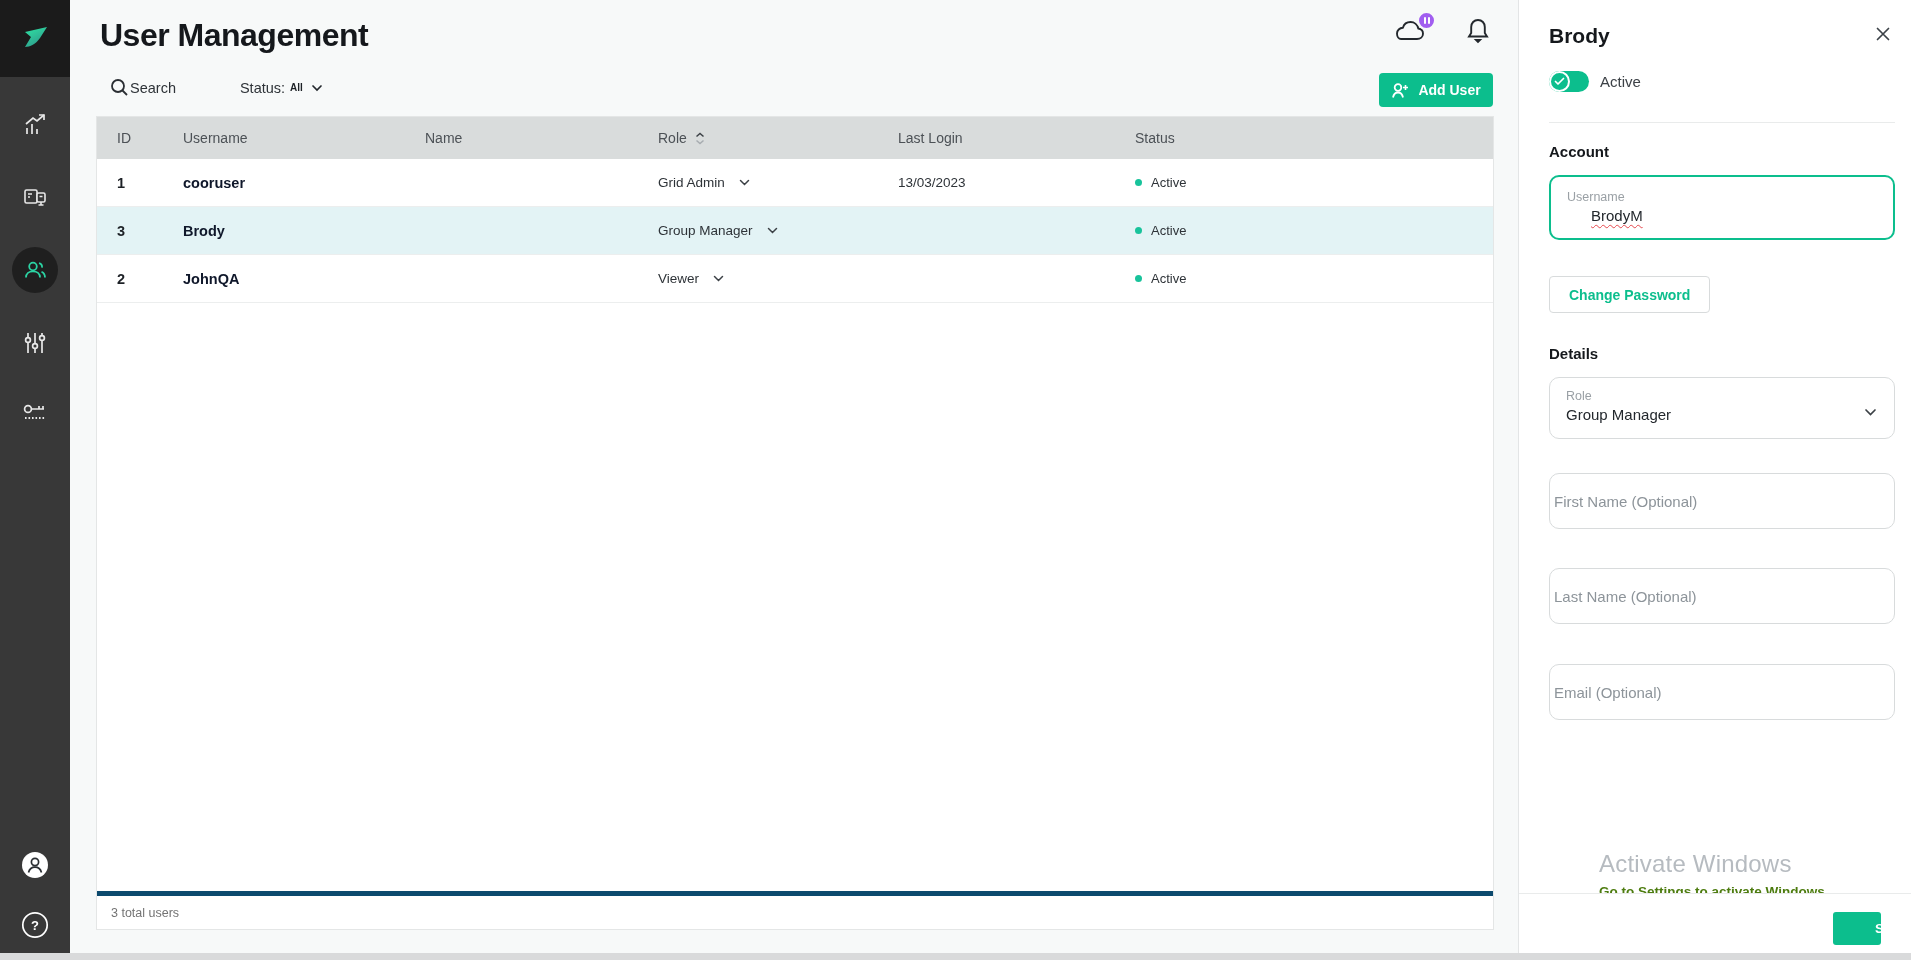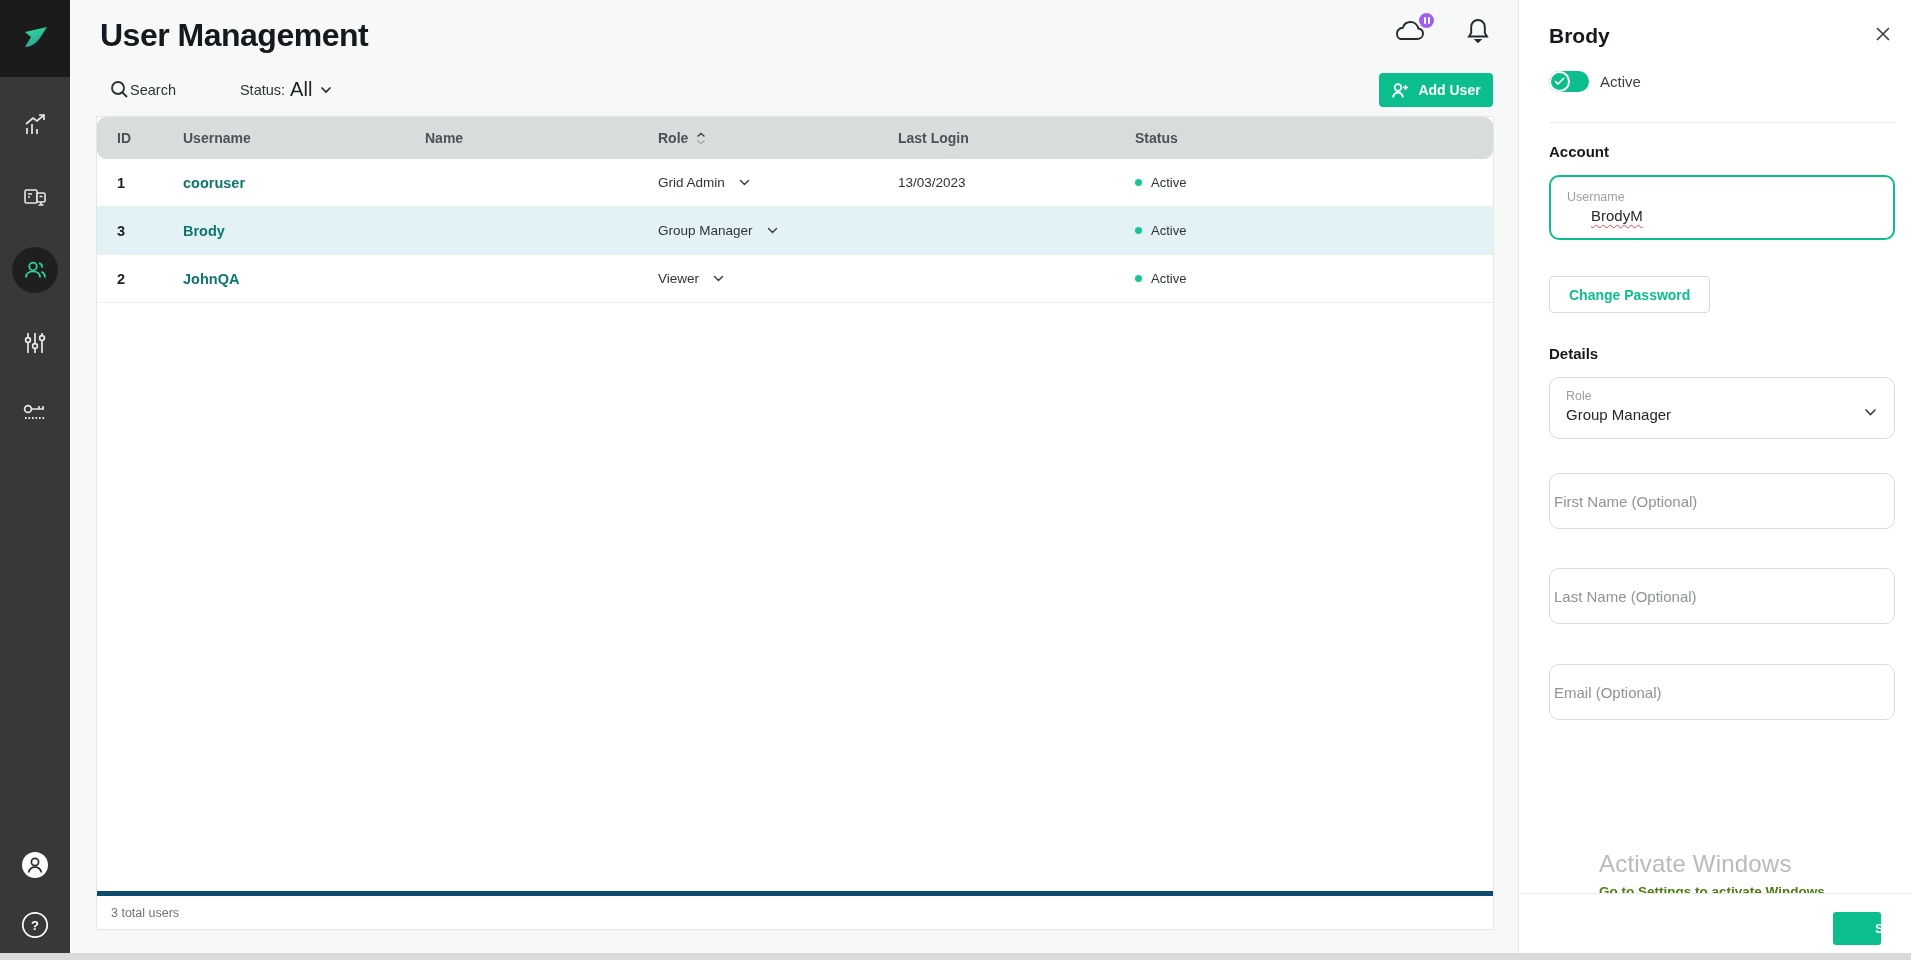--- a/index.html
+++ b/index.html
@@ -56,21 +56,21 @@
     background:#a15ef0; border:2px solid #f7f9f9;
     display:flex; align-items:center; justify-content:center; gap:2px;
   }
   .cloud-badge i { display:block; width:2px; height:7px; background:#fff; border-radius:1px; }
 
   .toolbar { position:absolute; left:40px; top:78px; display:flex; align-items:center; }
   .search-group { display:flex; align-items:center; gap:1px; cursor:text; color:#2a2e33; }
   .search-group span { font-size:14.5px; color:#2e3338; }
   .status-filter { display:flex; align-items:center; gap:5px; margin-left:64px; cursor:pointer; }
   .status-filter .lbl { font-size:14.5px; color:#2e3338; }
-  .status-filter .val { font-size:20px; font-weight:400; color:#1d2126;text-align:right; }
+  .status-filter .val { font-size:10px; font-weight:700; color:#1d2126;text-align:right; }
   .status-filter svg { margin-left:3px; color:#23282d; }
 
   .add-user-btn {
     position:absolute; left:1309px; top:73px; width:114px; height:34px;
     background:#0cbe8d; border:none; border-radius:4px; cursor:pointer;
     display:flex; align-items:center; justify-content:center; gap:8px;
     color:#fff; font-size:14px; font-weight:700; font-family:inherit;
   }
 
   
@@ -79,32 +79,32 @@
     background:#fff; border:1px solid #e4e6e6;
     display:flex; flex-direction:column;
   }
   .t-row {
     display:grid;
     grid-template-columns:66px 242px 233px 240px 237px 1fr;
     align-items:center; padding-left:20px;
   }
   .t-head {
     background:#d9dcdc; height:42px; flex:none;
-    font-size:14px; color:#4c5156; font-weight:700;border-radius:9px;
+    font-size:14px; color:#4c5156; font-weight:400;
   }
   .t-head .role-h { display:flex; align-items:center; gap:8px; cursor:pointer; }
   .sort-stack { display:flex; flex-direction:column; gap:1px; line-height:0; }
   .sort-stack .up { color:#3c4146; }
   .sort-stack .down { color:#a7acb0; }
   .t-body-row {
     height:48px; flex:none; border-bottom:1px solid #eceeee; background:#fff; cursor:pointer;
   }
   .t-body-row.selected { background:#e3f3f5; }
   .cell-id { font-size:14.5px; font-weight:700; color:#1d2126; }
-  .cell-user { font-size:14.5px; font-weight:700; color:#0f766e; }
+  .cell-user { font-size:14.5px; font-weight:700; color:#0f172a; }
   .cell-name { font-size:13.5px; color:#2e3338; }
   .role-cell { display:flex; align-items:center; gap:14px; font-size:13.5px; color:#2e3338; cursor:pointer; }
   .role-cell svg { color:#3c4146; }
   .cell-login { font-size:13.5px; color:#2e3338; }
   .status-cell { display:flex; align-items:center; gap:9px; }
   .status-dot { width:7px; height:7px; border-radius:50%; background:#18c39b; }
   .status-text { font-size:13px; color:#2e3338; }
   .t-spacer { flex:1; }
   .t-footer {
     flex:none; height:38px; border-top:5px solid #0c4a6e;

